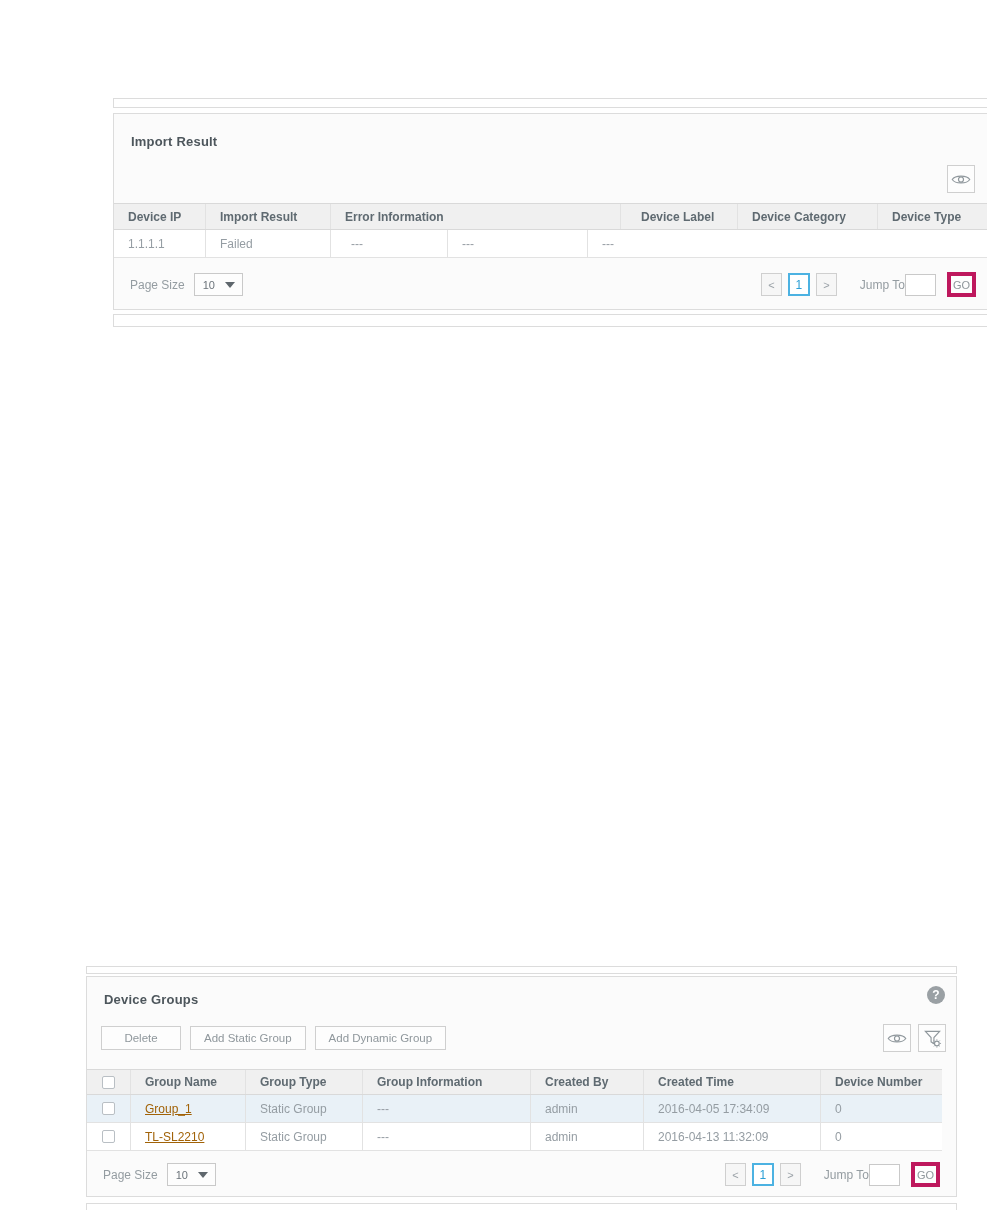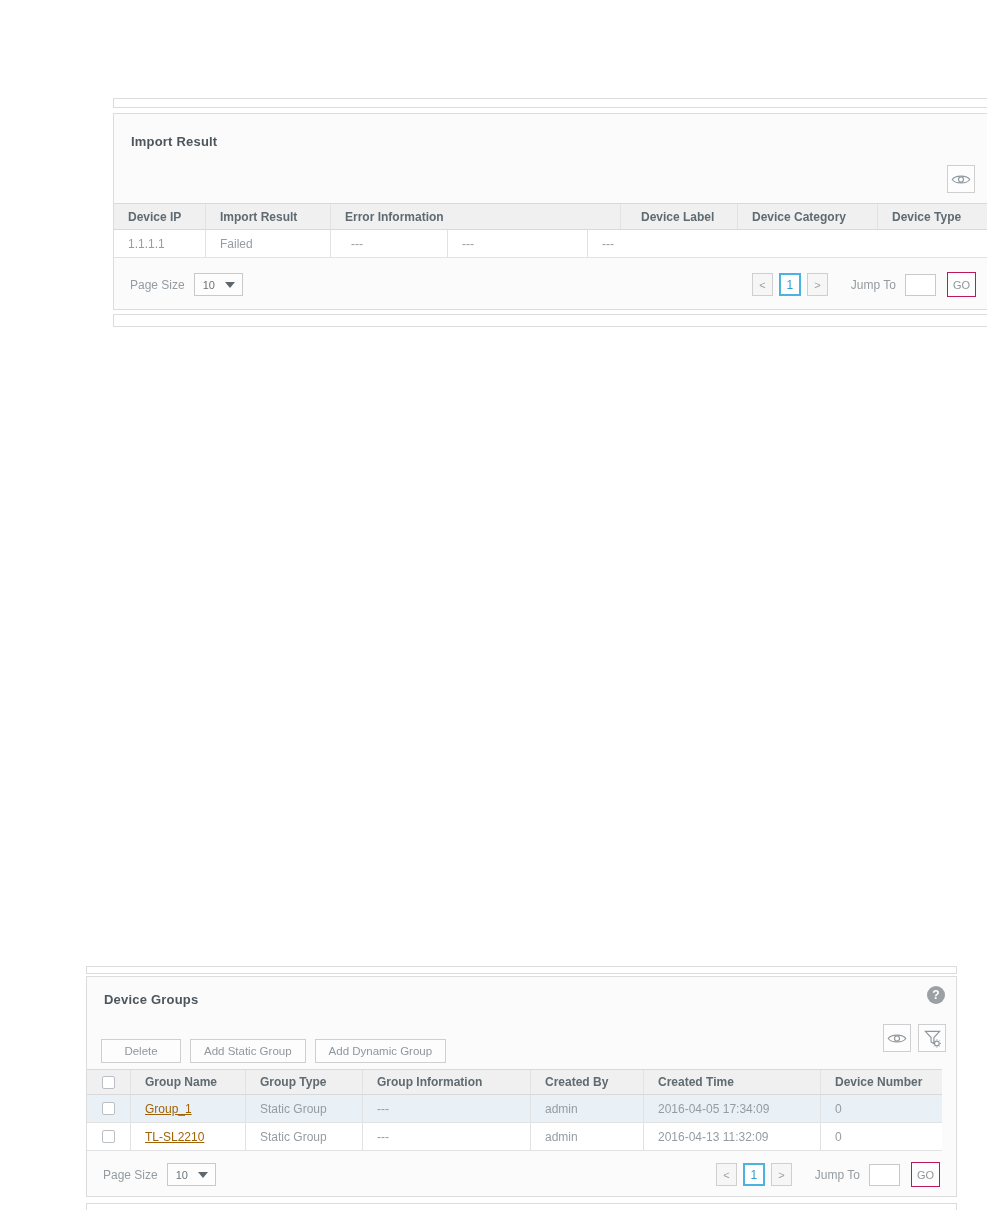--- a/index.html
+++ b/index.html
@@ -125,32 +125,32 @@
     cursor: pointer;
   }
   .pg-current {
     width: 22px; height: 23px;
     border: 2px solid #4cb2e2;
     background: #ffffff;
     color: #2b9fd6; font-size: 12px;
     display: flex; align-items: center; justify-content: center;
     margin-right: 6px;
   }
-  .jump-label { margin-left: 17px; margin-right: 9px; font-size: 12px; color: #949ca1; }
+  .jump-label { margin-left: 17px; font-size: 12px; color: #949ca1; }
   .jump-input {
     width: 31px; height: 22px;
     border: 1px solid #c9c9c9;
     background: #ffffff;
     font-size: 12px; color: #6b737a;
     padding: 0 3px;
   }
   .go-btn {
     margin-left: 11px;
     width: 29px; height: 25px;
-    border: 1px solid #be185d;
+    border: 4px solid #be185d;
     background: #fdfdfd;
     color: #8f979c; font-size: 11px;
     display: flex; align-items: center; justify-content: center;
     cursor: pointer;
   }
   
   .tool-btn {
     height: 24px;
     border: 1px solid #cfcfcf;
     background: #fdfdfd;
@@ -221,21 +221,21 @@
 <div class="strip" style="left:113px; top:314px; width:880px; height:13px;"></div>
 
 <div class="strip" style="left:86px; top:966px; width:871px; height:8px;"></div>
 
 <div class="panel" style="left:86px; top:976px; width:871px; height:221px;">
 
   <div class="panel-title" style="top:15px;">Device Groups</div>
 
   <div class="help-circle" style="top:9px; right:11px;">?</div>
 
-  <div style="position:absolute; top:62px; left:14px; display:flex;">
+  <div style="position:absolute; top:49px; left:14px; display:flex;">
     <button class="tool-btn" style="width:80px;">Delete</button>
     <button class="tool-btn">Add Static Group</button>
     <button class="tool-btn">Add Dynamic Group</button>
   </div>
 
   <div class="icon-btn" style="top:47px; right:45px;">
     <span style="display:flex;">
       <svg class="glyph" width="20" height="15" viewBox="0 0 24 16" stroke-width="1.4">
         <path d="M1.5 8 C5 2.5, 19 2.5, 22.5 8 C19 13.5, 5 13.5, 1.5 8 Z"></path>
         <circle cx="12" cy="8" r="3"></circle>

